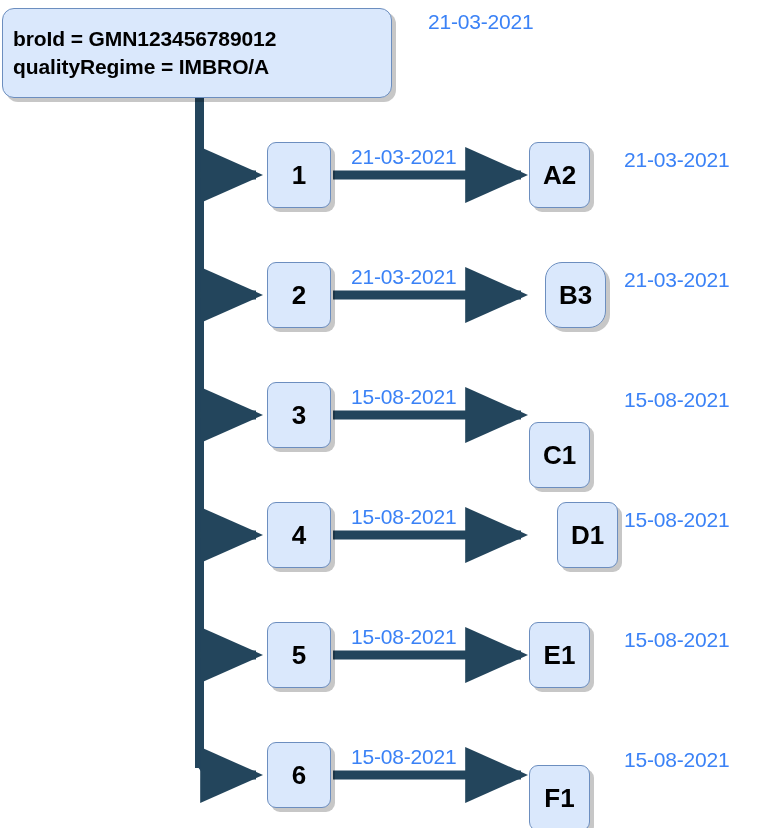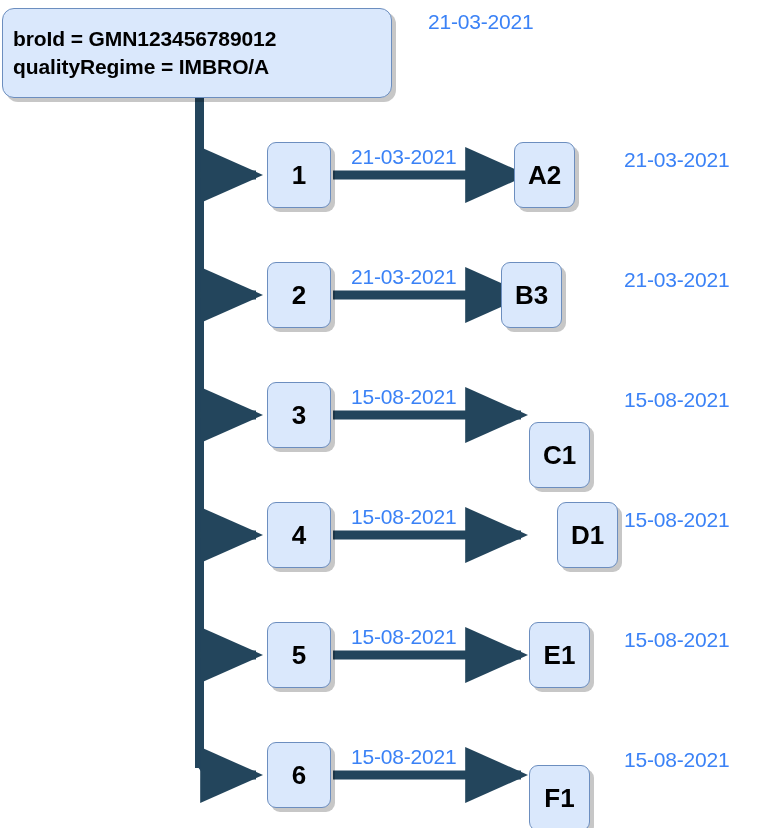--- a/index.html
+++ b/index.html
@@ -128,30 +128,30 @@
     <div class="hdr-line">broId = GMN123456789012</div>
     <div class="hdr-line">qualityRegime = IMBRO/A</div>
   </div>
 
   <div class="label label-header" style="left:428px; top:10px;">21-03-2021</div>
 
   <div class="node node-left" style="left:267px; top:142px;">
     <span>1</span>
   </div>
   <div class="label label-edge" style="left:351px; top:145px;">21-03-2021</div>
-  <div class="node node-right" style="left:514px; top:142px;">
+  <div class="node node-right" style="left:529px; top:142px;">
     <span>A2</span>
   </div>
   <div class="label label-right" style="left:624px; top:148px;">21-03-2021</div>
 
   <div class="node node-left" style="left:267px; top:262px;">
     <span>2</span>
   </div>
   <div class="label label-edge" style="left:351px; top:265px;">21-03-2021</div>
-  <div class="node node-right" style="left:501px; top:262px;">
+  <div class="node node-right" style="left:545px; top:262px;border-radius:17px;">
     <span>B3</span>
   </div>
   <div class="label label-right" style="left:624px; top:268px;">21-03-2021</div>
 
   <div class="node node-left" style="left:267px; top:382px;">
     <span>3</span>
   </div>
   <div class="label label-edge" style="left:351px; top:385px;">15-08-2021</div>
   <div class="node node-right" style="left:529px; top:382px;margin-top:40px;">
     <span>C1</span>

